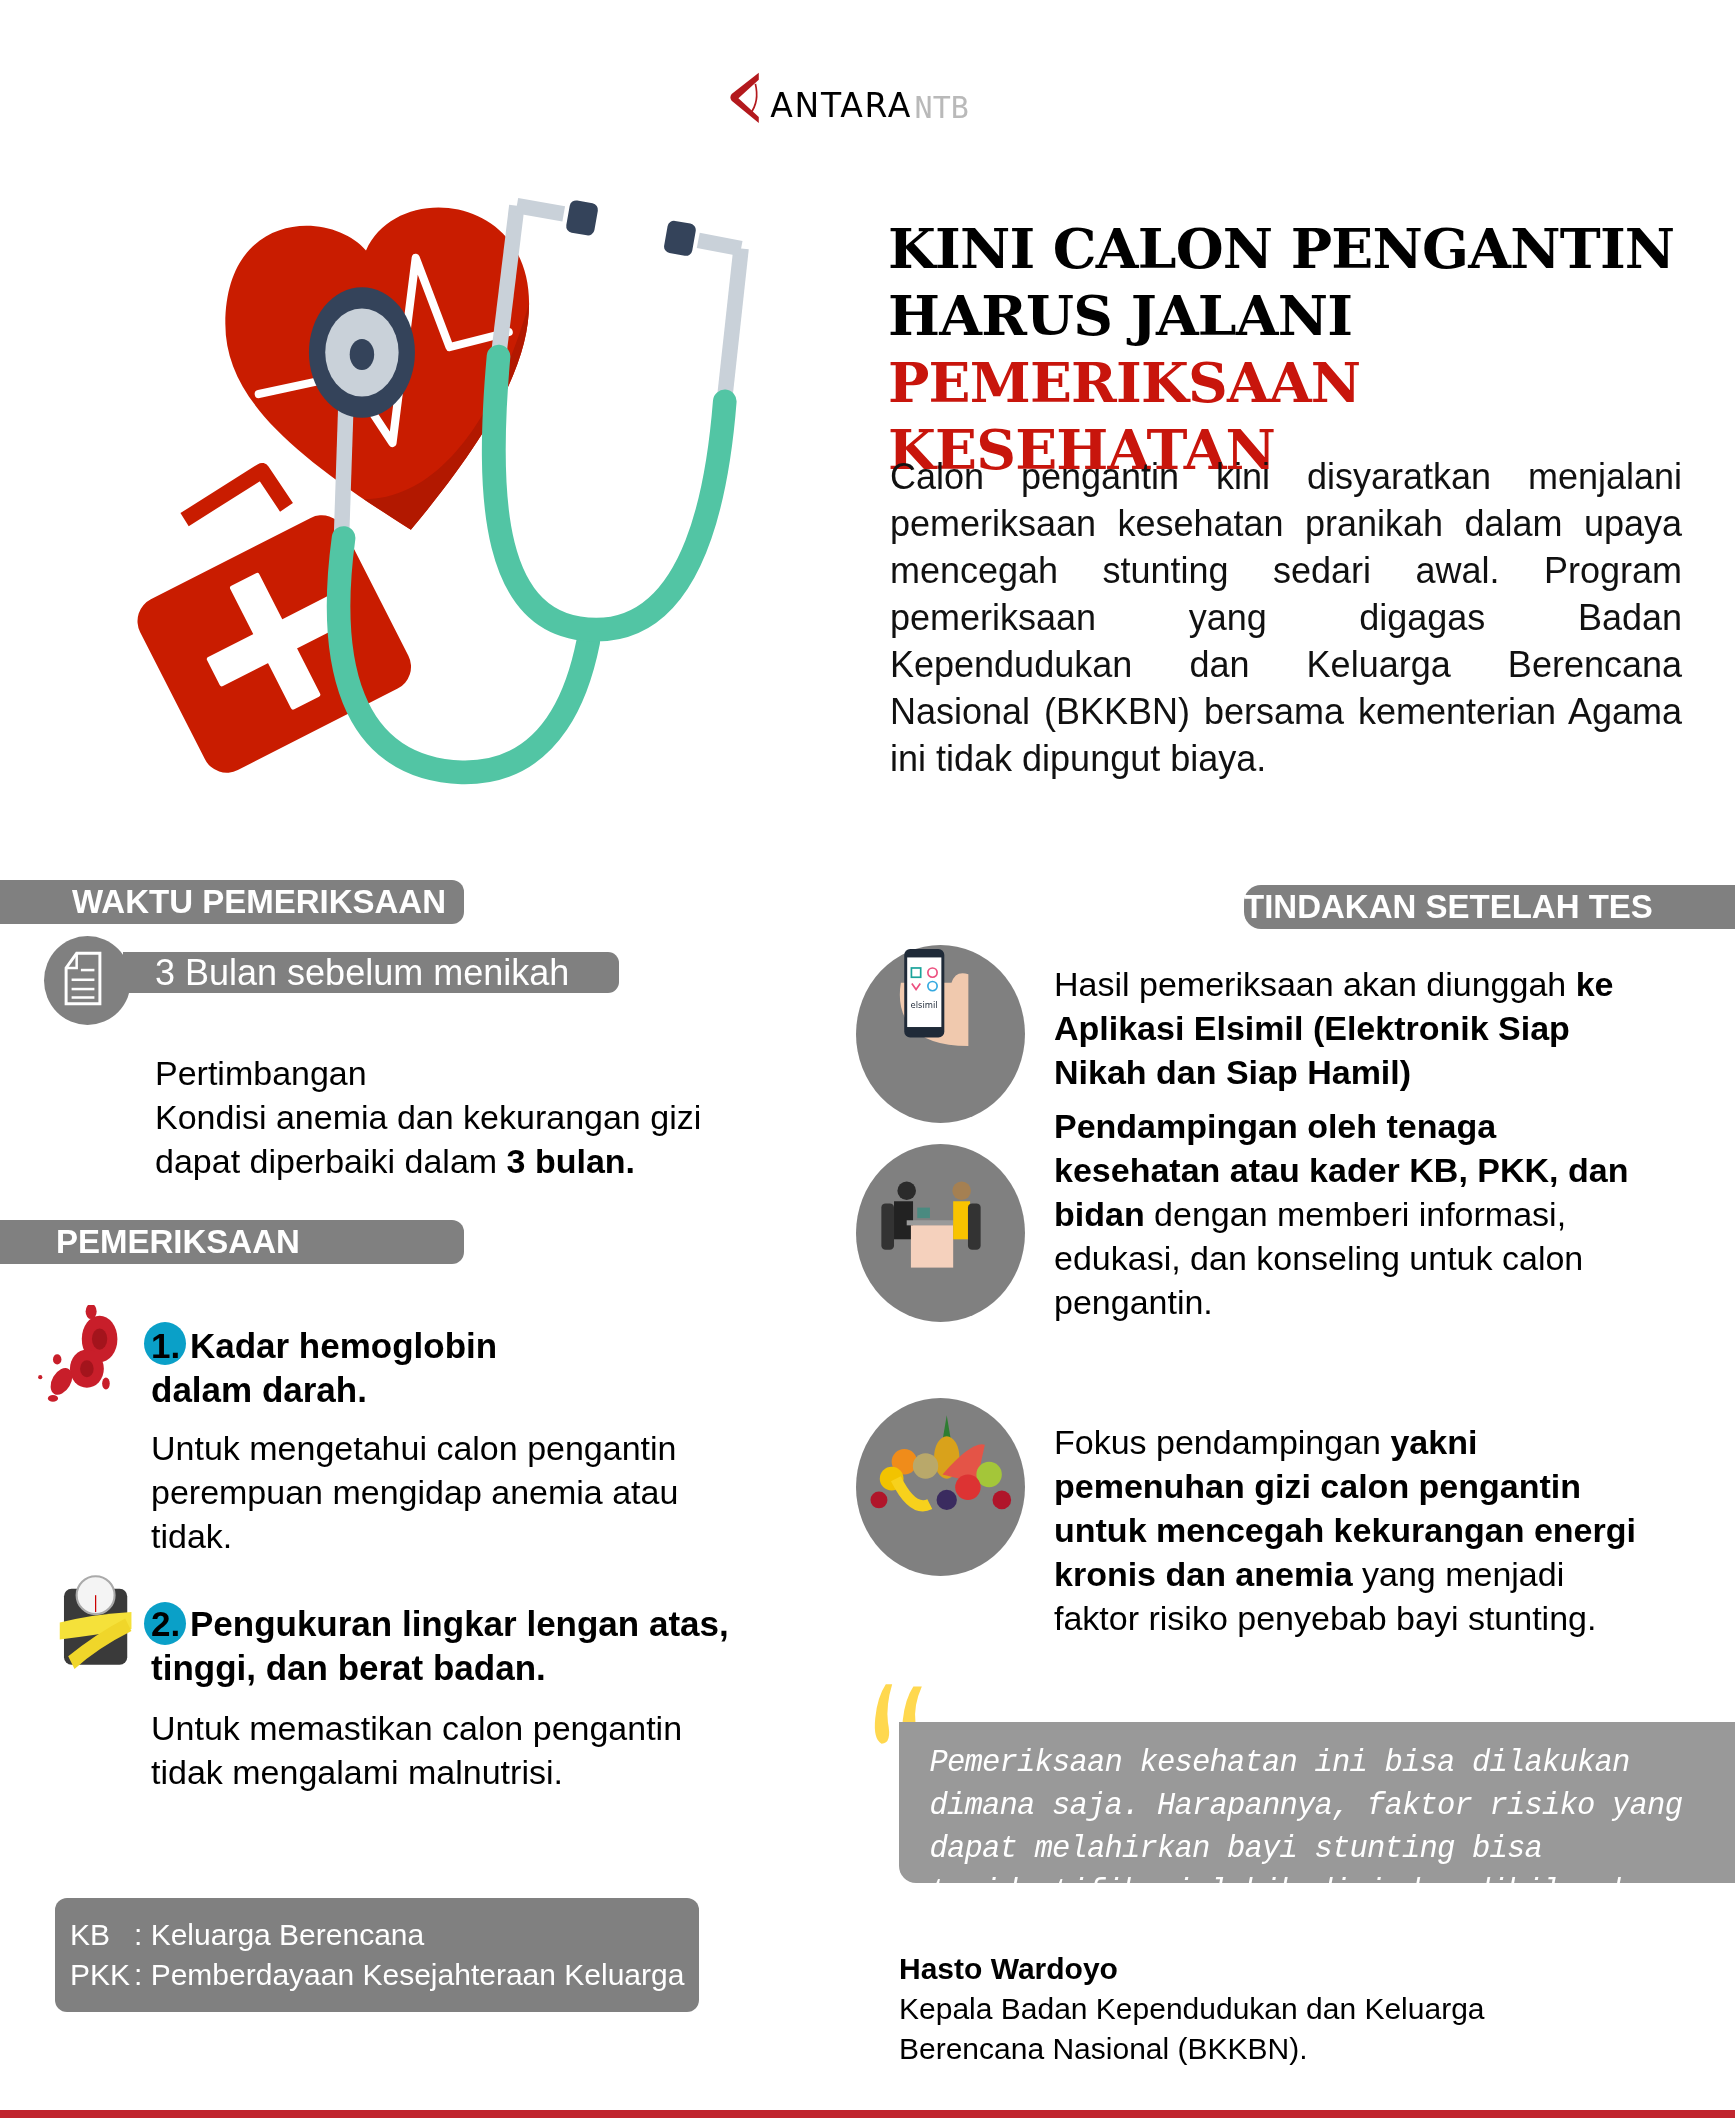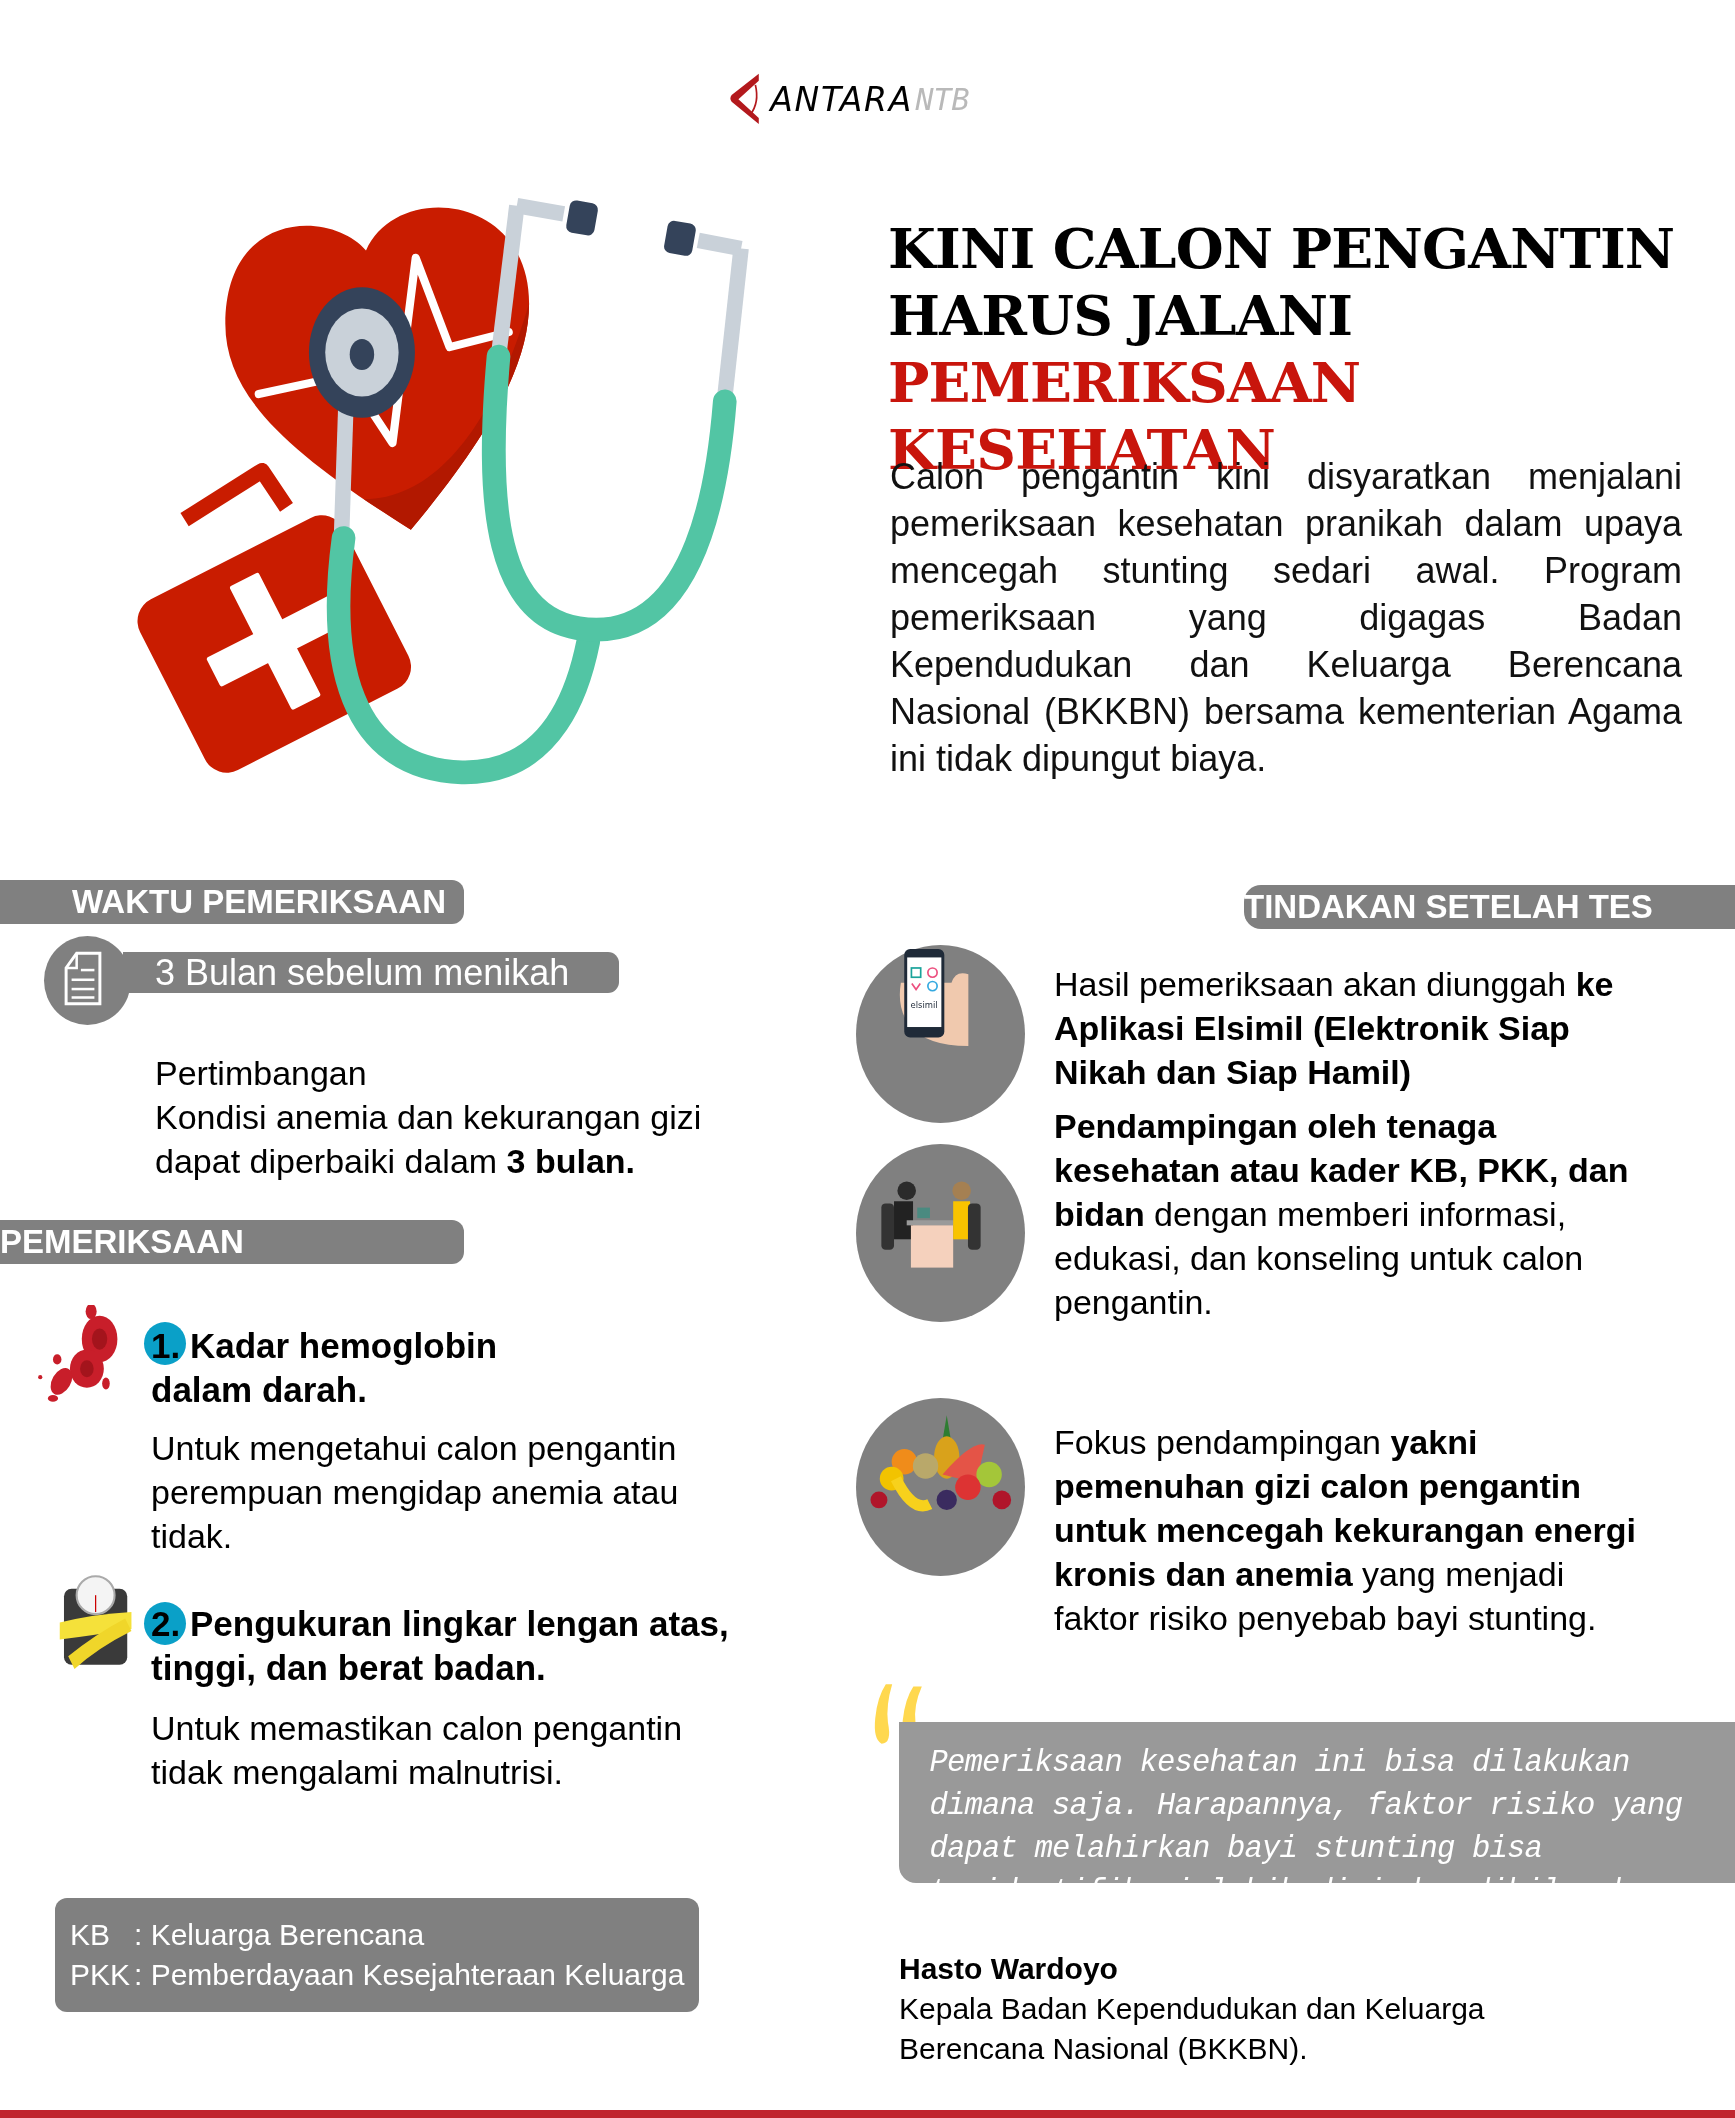--- a/index.html
+++ b/index.html
@@ -1,29 +1,29 @@
 <!DOCTYPE html>
 <html style="font-size:6.8px"><head>
 <meta charset="utf-8">
 <style>
   html,body{margin:0;padding:0;background:#ffffff;}
   body{width:1736px;height:2167px;position:relative;overflow:hidden;font-family:"Liberation Sans","DejaVu Sans",sans-serif;color:#000;}
   .abs{position:absolute;}
   
-  .logo{left:729px;top:74px;height:51px;display:flex;align-items:center;font-style:italic;}
+  .logo{left:729px;top:74px;height:51px;display:flex;align-items:flex-end;}
   .logo-text{font-family:"DejaVu Sans",sans-serif;font-size:33px;letter-spacing:1.7px;font-weight:400;margin-left:9.3px;}
   .logo-ntb{color:#b9b9b9;font-family:"DejaVu Sans Mono",monospace;font-size:30px;margin-left:2.5px;}
   
   .title{left:888px;top:216px;width:826px;font-family:"DejaVu Serif",serif;font-weight:700;font-size:54px;line-height:67px;letter-spacing:-0.8px;transform:scaleX(1.02);transform-origin:left;}
   .title .red{color:#c8150c;}
   .intro{left:890px;top:453px;width:792px;font-family:"Liberation Sans",sans-serif;font-size:36px;line-height:47px;text-align:justify;color:#111;}
   
   .sec-head{background:#808080;color:#fff;font-weight:700;font-size:33px;height:44px;display:flex;align-items:center;}
   .sec-left{left:0;top:880px;width:464px;border-radius:0 12px 12px 0;padding-left:72px;box-sizing:border-box;}
-  .sec-left2{left:0;top:1220px;width:464px;border-radius:0 12px 12px 0;box-sizing:border-box;}
+  .sec-left2{left:0;top:1220px;width:464px;border-radius:0 12px 12px 0;padding-left:56px;box-sizing:border-box;}
   .sec-right{left:1244px;top:885px;width:492px;border-radius:17px 0 0 17px;box-sizing:border-box;}
   
   .doc-circle{left:44px;top:936px;width:87px;height:89px;border-radius:50%;background:#808080;}
   .waktu-pill{left:123px;top:952px;width:496px;height:41px;background:#808080;border-radius:0 11px 11px 0;color:#fff;font-size:36px;display:flex;align-items:flex-start;padding-left:32px;box-sizing:border-box;}
   .waktu-body{left:155px;top:1051px;width:602px;font-size:34px;line-height:44px;}
   
   .num{display:inline-block;background:#0aa0c8;border-radius:50%;width:42px;height:43px;position:absolute;left:144px;}
   .item-title{font-weight:700;font-size:35px;line-height:44px;}
   .item-body{font-size:34px;line-height:44px;}
   

